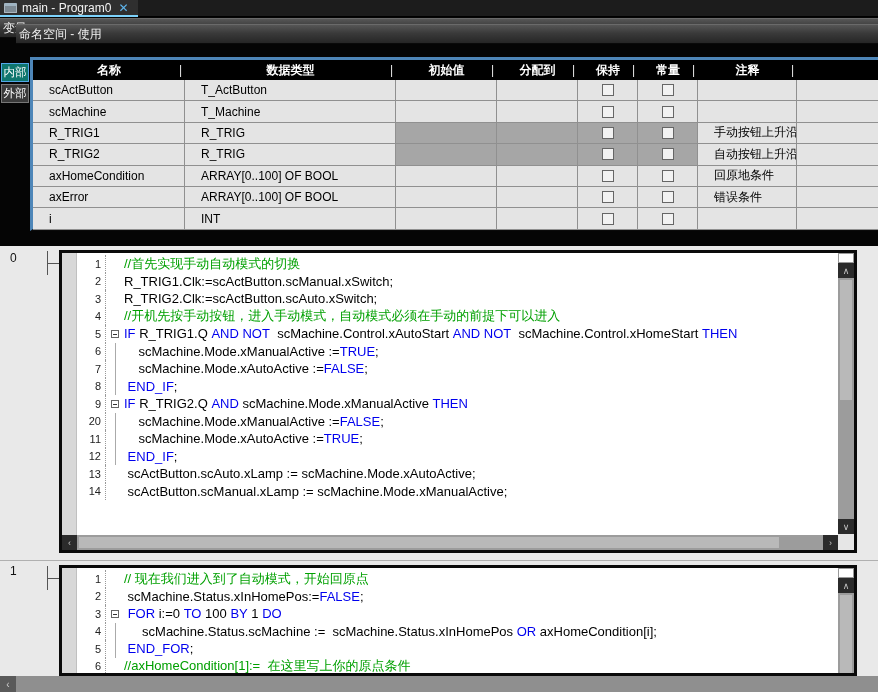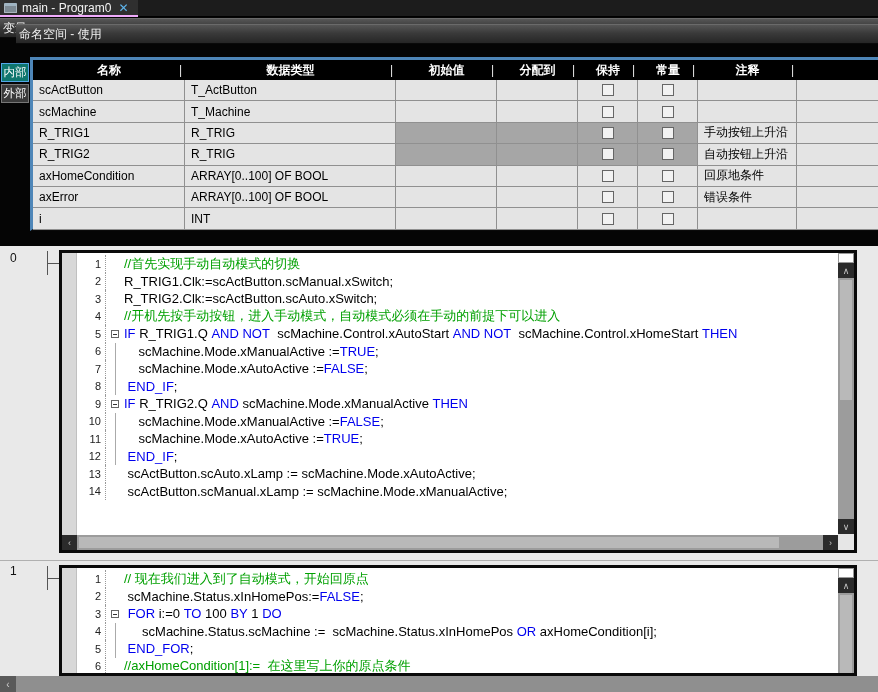--- a/index.html
+++ b/index.html
@@ -2,42 +2,42 @@
 <html style="--kw: #0000ee; --com: #00a000;"><head>
 <meta charset="utf-8">
 <style>
   * { margin:0; padding:0; box-sizing:border-box; }
   html,body { background:#000; }
   body { font-family:"Liberation Sans","DejaVu Sans",sans-serif; }
   .screen { position:relative; width:878px; height:692px; background:#050505; overflow:hidden; }
 
   
   .tabbar { position:absolute; top:0; left:0; right:0; height:17px; background:#1c1c1c; border-bottom:1px solid #000; }
-  .tab { position:absolute; left:0; top:0; width:138px; height:17px; background:#2f2f2f; border-bottom:2px solid #f0abfc; display:flex; align-items:center; gap:5px; padding:0 4px; }
+  .tab { position:absolute; left:0; top:0; width:138px; height:17px; background:#2f2f2f; border-bottom:2px solid #7dd3fc; display:flex; align-items:center; gap:5px; padding:0 4px; }
   .tab-icon { width:13px; height:10px; background:#7d8a94; border:1px solid #aab6bf; border-top:3px solid #9fb4c2; border-radius:1px; }
   .tab-title { color:#f2f2f2; font-size:12px; white-space:nowrap; }
   .tab-close { color:#5fb6ee; font-size:12px; font-weight:bold; margin-left:2px; cursor:default; }
 
   
   .bar { position:absolute; left:0; right:0; height:20px; background:linear-gradient(#565656,#3a3a3a 45%,#262626); border-top:1px solid #6a6a6a; border-bottom:1px solid #0a0a0a; color:#f0f0f0; font-size:12px; display:flex; align-items:center; padding-left:3px; }
   .bar-variables { top:18px; }
   .bar-namespace { top:24px;margin-left:16px; }
 
   
   .side-tabs { position:absolute; left:1px; top:63px; width:29px; }
   .side-tab { width:28px; height:19px; margin-bottom:2px; display:flex; align-items:center; justify-content:center; color:#fff; font-size:11.5px; background:#3a3a3a; border:1px solid #777; }
   .side-tab.active { background:#0f766e; border:1px solid #53a7e8; }
 
   
   .var-table { position:absolute; left:30px; top:57px; right:0; height:174px; background:#e4e4e4; border-top:3px solid #4e86b8; border-left:3px solid #4e86b8; border-bottom:2px solid #0a0a0a; }
   .thead { display:flex; height:20px; background:#000000; }
   .hcell { position:relative; color:#fff; font-size:12px; font-weight:bold; display:flex; align-items:center; justify-content:center; }
   .hcell .sep { position:absolute; right:3px; font-weight:normal; color:#e8e8e8; }
   .trow { display:flex; height:21.4px; border-bottom:1px solid #909090; background:#e4e4e4; }
-  .tcell { font-size:12px; color:#000; display:flex; align-items:center; padding-left:6px; border-right:1px solid #909090; overflow:hidden; white-space:nowrap; }
+  .tcell { font-size:12px; color:#000; display:flex; align-items:center; padding-left:16px; border-right:1px solid #909090; overflow:hidden; white-space:nowrap; }
   .tcell.center { justify-content:center; padding-left:0; }
   .tcell.dis { background:#a6a6a6; }
   .c-name{width:152px;} .c-type{width:211px;} .c-init{width:101px;} .c-alloc{width:81px;}
   .c-ret{width:60px;} .c-const{width:60px;} .c-com{width:99px;} .c-x{flex:1; border-right:none;}
   .cb { width:12px; height:12px; background:#f2f2f2; border:1px solid #666; }
 
   
   .sections { position:absolute; left:0; top:246px; width:878px; height:430px; background:#e9e9e9; overflow:hidden; }
   .sec-label { position:absolute; font-size:12px; color:#111; }
   .sec-sep { position:absolute; left:0; right:0; height:1px; background:#b0b0b0; }
@@ -273,21 +273,21 @@
           </div>
           <div class="code-line">
             <div class="ln">8</div>
             <div class="ct"><div class="guide"></div><span class="tk-k"> END_IF</span><span class="tk-t">;</span></div>
           </div>
           <div class="code-line">
             <div class="ln">9</div>
             <div class="ct"><div class="fold"></div><span class="tk-k">IF</span><span class="tk-t"> R_TRIG2.Q </span><span class="tk-k">AND</span><span class="tk-t"> scMachine.Mode.xManualActive </span><span class="tk-k">THEN</span></div>
           </div>
           <div class="code-line">
-            <div class="ln">10</div>
+            <div class="ln">20</div>
             <div class="ct"><div class="guide"></div><span class="tk-t">    scMachine.Mode.xManualActive :=</span><span class="tk-k">FALSE</span><span class="tk-t">;</span></div>
           </div>
           <div class="code-line">
             <div class="ln">11</div>
             <div class="ct"><div class="guide"></div><span class="tk-t">    scMachine.Mode.xAutoActive :=</span><span class="tk-k">TRUE</span><span class="tk-t">;</span></div>
           </div>
           <div class="code-line">
             <div class="ln">12</div>
             <div class="ct"><div class="guide"></div><span class="tk-k"> END_IF</span><span class="tk-t">;</span></div>
           </div>

